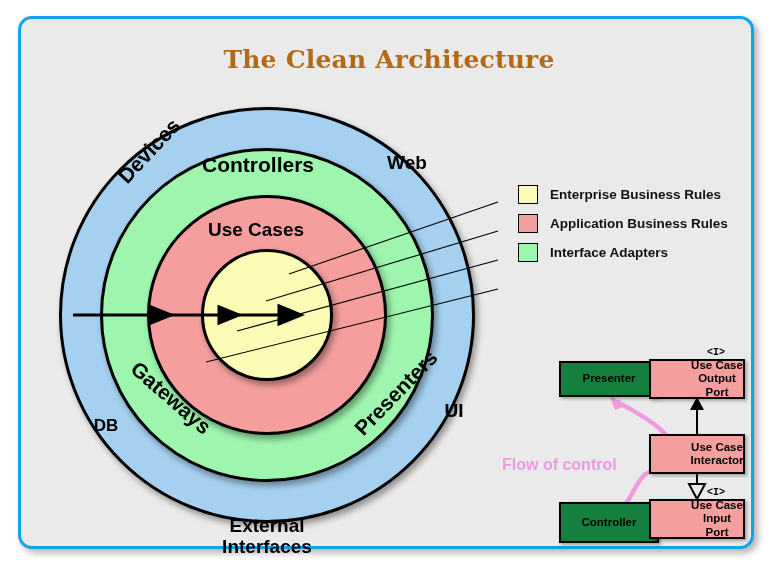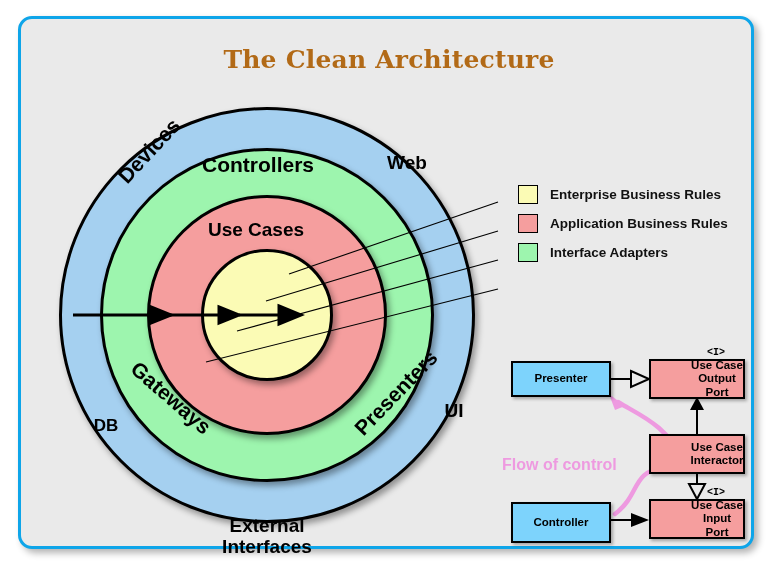--- a/index.html
+++ b/index.html
@@ -174,21 +174,21 @@
     align-items: center;
     justify-content: center;
     text-align: center;
     font-family: "Liberation Sans", sans-serif;
     font-weight: bold;
     font-size: 11.5px;
     color: #000;
     line-height: 1.15;
     box-shadow: 2px 2px 3px rgba(0,0,0,0.30);
   }
-  .umlbox.green { background: #7dd3fc; }
+  .umlbox.green { background: #15803d; margin-left: 48px; }
   .umlbox.pink  { background: #f59e9e; padding-left: 40px; }
 
   .box-presenter   { left: 20px;  top: 17px;  width: 100px; height: 36px; }
   .box-outport     { left: 158px; top: 15px;  width: 96px;  height: 40px; }
   .box-interactor  { left: 158px; top: 90px;  width: 96px;  height: 40px; }
   .box-controller  { left: 20px;  top: 158px; width: 100px; height: 41px; }
   .box-inport      { left: 158px; top: 155px; width: 96px;  height: 40px; }
 
   .iface-marker {
     position: absolute;

